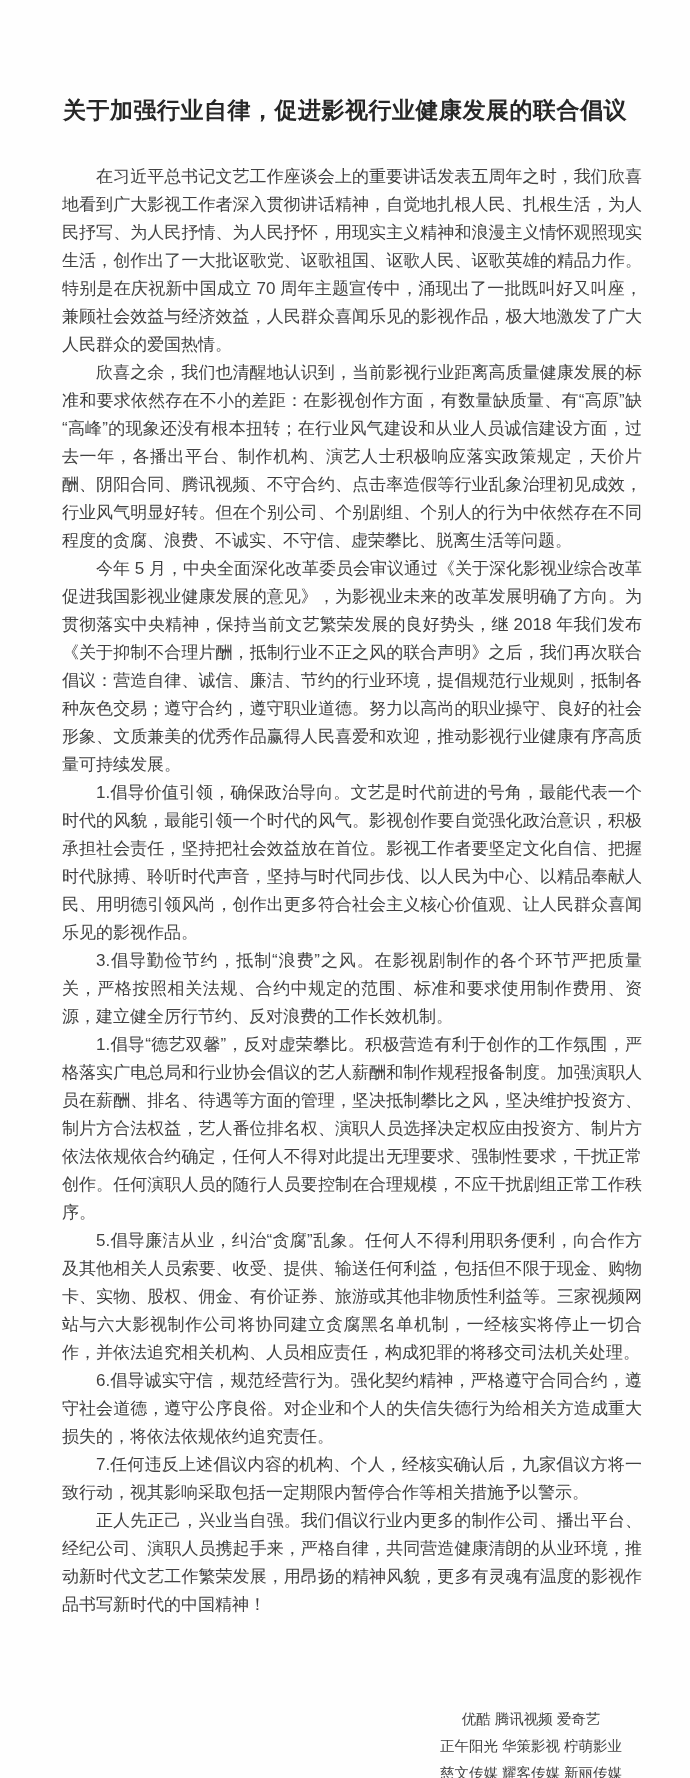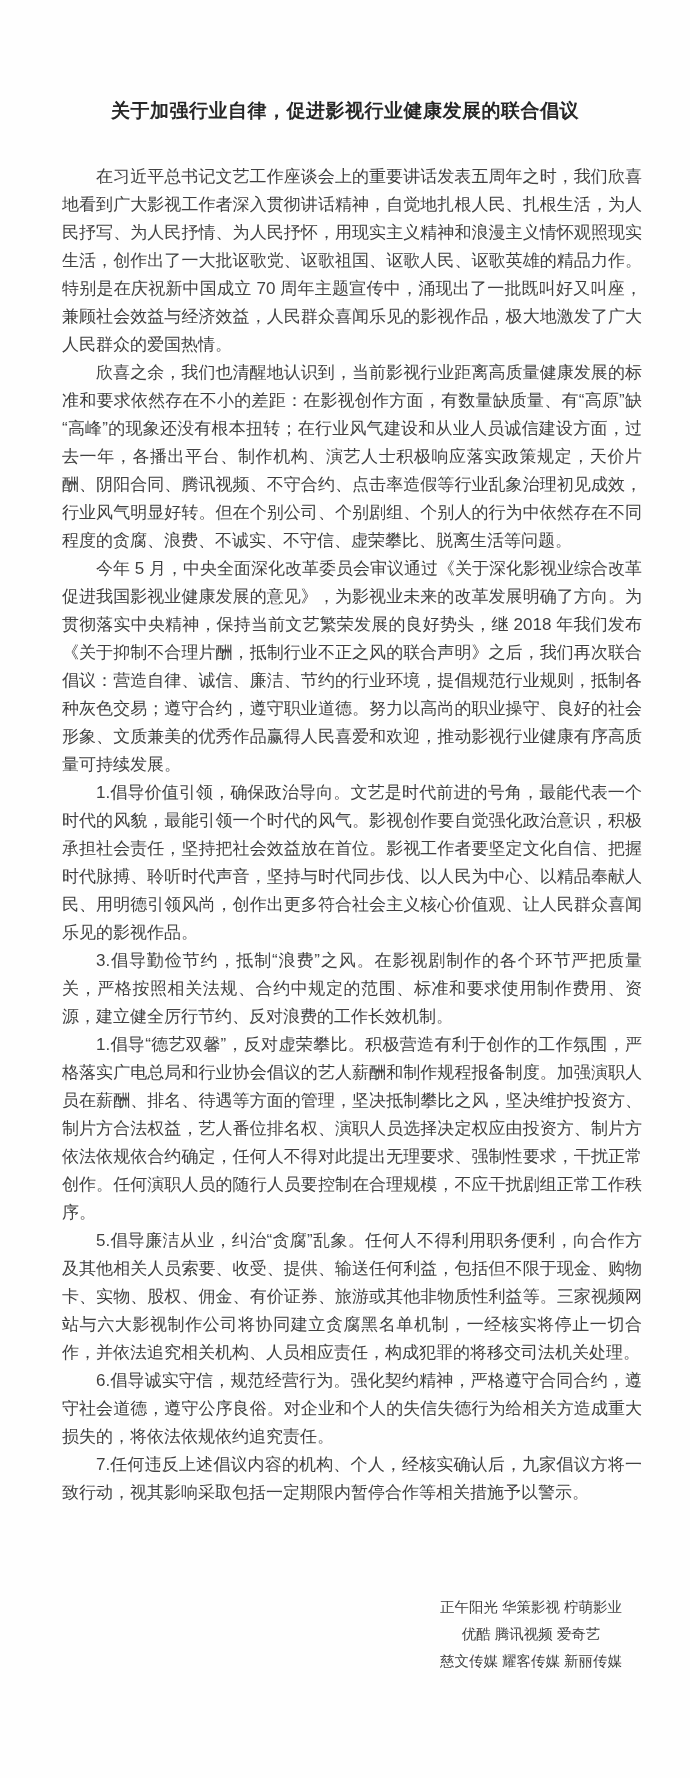--- a/index.html
+++ b/index.html
@@ -16,21 +16,21 @@
   .page {
     position: relative;
     width: 690px;
     height: 1778px;
     background: #fefefe;
   }
   .doc-title {
     margin: 0;
     padding-top: 99px;
     text-align: center;
-    font-size: 19px;
+    font-size: 23px;
     font-weight: bold;
     color: #272727;
     line-height: 23px;
     letter-spacing: 0.5px;
   }
   .content {
     margin: 41px 48px 0 62px;
     font-size: 17px;
     line-height: 28px;
     color: #414141;
@@ -65,22 +65,23 @@
   <div class="content">
     <p>在习近平总书记文艺工作座谈会上的重要讲话发表五周年之时，我们欣喜地看到广大影视工作者深入贯彻讲话精神，自觉地扎根人民、扎根生活，为人民抒写、为人民抒情、为人民抒怀，用现实主义精神和浪漫主义情怀观照现实生活，创作出了一大批讴歌党、讴歌祖国、讴歌人民、讴歌英雄的精品力作。特别是在庆祝新中国成立 70 周年主题宣传中，涌现出了一批既叫好又叫座，兼顾社会效益与经济效益，人民群众喜闻乐见的影视作品，极大地激发了广大人民群众的爱国热情。</p>
     <p>欣喜之余，我们也清醒地认识到，当前影视行业距离高质量健康发展的标准和要求依然存在不小的差距：在影视创作方面，有数量缺质量、有“高原”缺“高峰”的现象还没有根本扭转；在行业风气建设和从业人员诚信建设方面，过去一年，各播出平台、制作机构、演艺人士积极响应落实政策规定，天价片酬、阴阳合同、腾讯视频、不守合约、点击率造假等行业乱象治理初见成效，行业风气明显好转。但在个别公司、个别剧组、个别人的行为中依然存在不同程度的贪腐、浪费、不诚实、不守信、虚荣攀比、脱离生活等问题。</p>
     <p>今年 5 月，中央全面深化改革委员会审议通过《关于深化影视业综合改革促进我国影视业健康发展的意见》，为影视业未来的改革发展明确了方向。为贯彻落实中央精神，保持当前文艺繁荣发展的良好势头，继 2018 年我们发布《关于抑制不合理片酬，抵制行业不正之风的联合声明》之后，我们再次联合倡议：营造自律、诚信、廉洁、节约的行业环境，提倡规范行业规则，抵制各种灰色交易；遵守合约，遵守职业道德。努力以高尚的职业操守、良好的社会形象、文质兼美的优秀作品赢得人民喜爱和欢迎，推动影视行业健康有序高质量可持续发展。</p>
     <p>1.倡导价值引领，确保政治导向。文艺是时代前进的号角，最能代表一个时代的风貌，最能引领一个时代的风气。影视创作要自觉强化政治意识，积极承担社会责任，坚持把社会效益放在首位。影视工作者要坚定文化自信、把握时代脉搏、聆听时代声音，坚持与时代同步伐、以人民为中心、以精品奉献人民、用明德引领风尚，创作出更多符合社会主义核心价值观、让人民群众喜闻乐见的影视作品。</p>
     <p>3.倡导勤俭节约，抵制“浪费”之风。在影视剧制作的各个环节严把质量关，严格按照相关法规、合约中规定的范围、标准和要求使用制作费用、资源，建立健全厉行节约、反对浪费的工作长效机制。</p>
     <p>1.倡导“德艺双馨”，反对虚荣攀比。积极营造有利于创作的工作氛围，严格落实广电总局和行业协会倡议的艺人薪酬和制作规程报备制度。加强演职人员在薪酬、排名、待遇等方面的管理，坚决抵制攀比之风，坚决维护投资方、制片方合法权益，艺人番位排名权、演职人员选择决定权应由投资方、制片方依法依规依合约确定，任何人不得对此提出无理要求、强制性要求，干扰正常创作。任何演职人员的随行人员要控制在合理规模，不应干扰剧组正常工作秩序。</p>
     <p>5.倡导廉洁从业，纠治“贪腐”乱象。任何人不得利用职务便利，向合作方及其他相关人员索要、收受、提供、输送任何利益，包括但不限于现金、购物卡、实物、股权、佣金、有价证券、旅游或其他非物质性利益等。三家视频网站与六大影视制作公司将协同建立贪腐黑名单机制，一经核实将停止一切合作，并依法追究相关机构、人员相应责任，构成犯罪的将移交司法机关处理。</p>
     <p>6.倡导诚实守信，规范经营行为。强化契约精神，严格遵守合同合约，遵守社会道德，遵守公序良俗。对企业和个人的失信失德行为给相关方造成重大损失的，将依法依规依约追究责任。</p>
     <p>7.任何违反上述倡议内容的机构、个人，经核实确认后，九家倡议方将一致行动，视其影响采取包括一定期限内暂停合作等相关措施予以警示。</p>
+    <p>正人先正己，兴业当自强。我们倡议行业内更多的制作公司、播出平台、经纪公司、演职人员携起手来，严格自律，共同营造健康清朗的从业环境，推动新时代文艺工作繁荣发展，用昂扬的精神风貌，更多有灵魂有温度的影视作品书写新时代的中国精神！</p>
   </div>
 
   <div class="signature-block">
+    <div>优酷 腾讯视频 爱奇艺</div>
     <div>正午阳光 华策影视 柠萌影业</div>
-    <div>优酷 腾讯视频 爱奇艺</div>
     <div>慈文传媒 耀客传媒 新丽传媒</div>
 
   </div>
 
 </div>
 
 </body></html>

